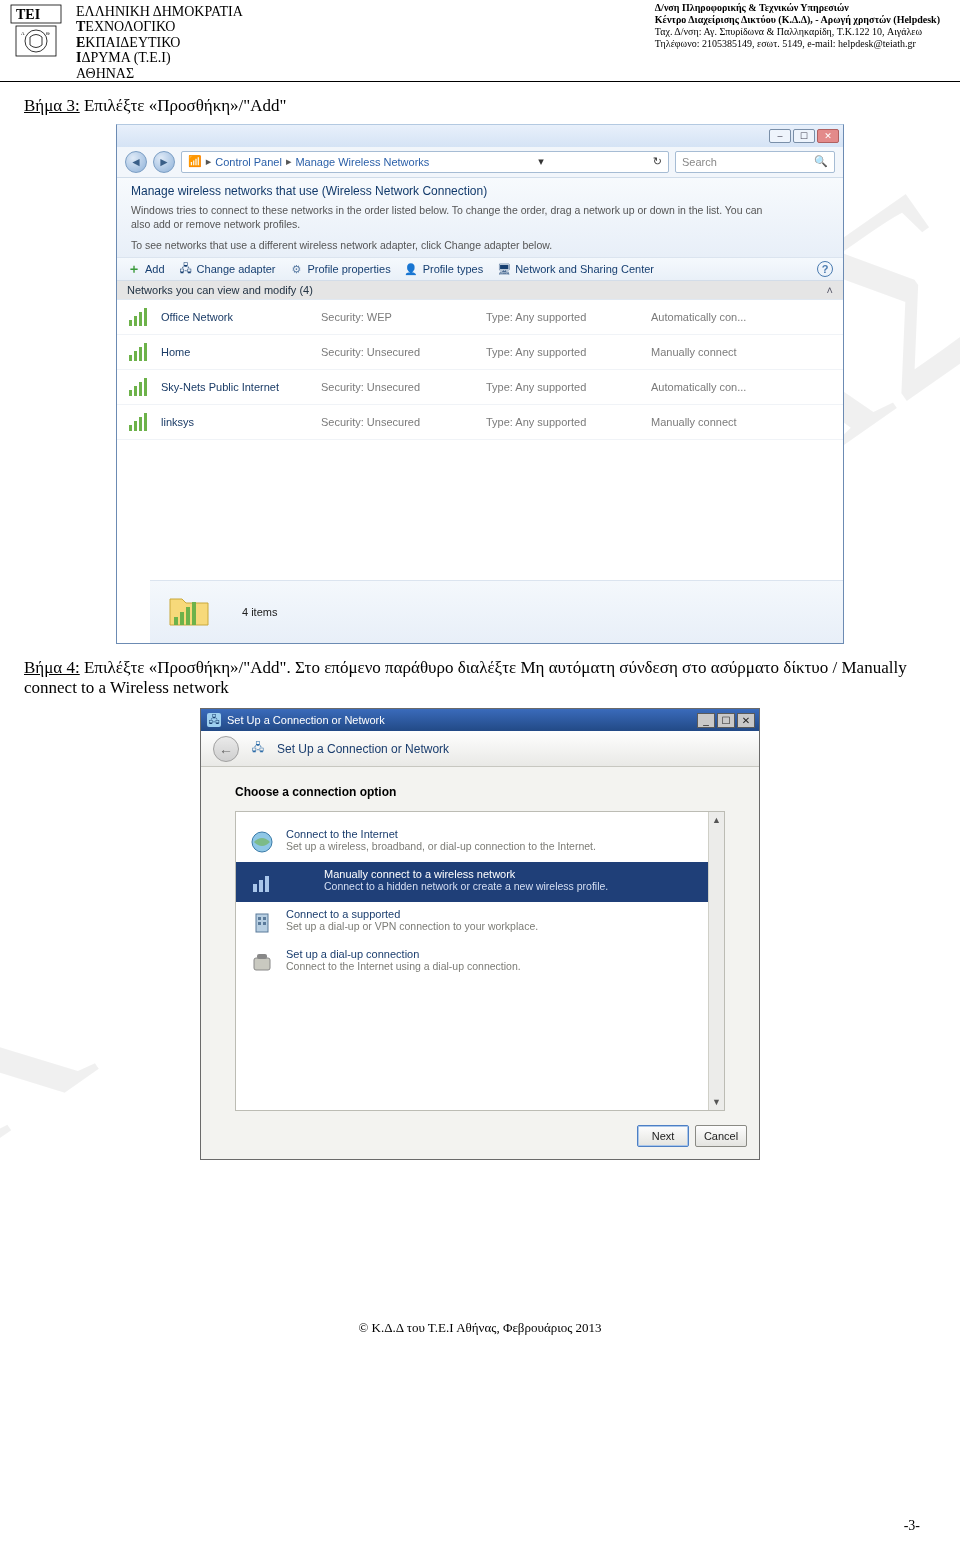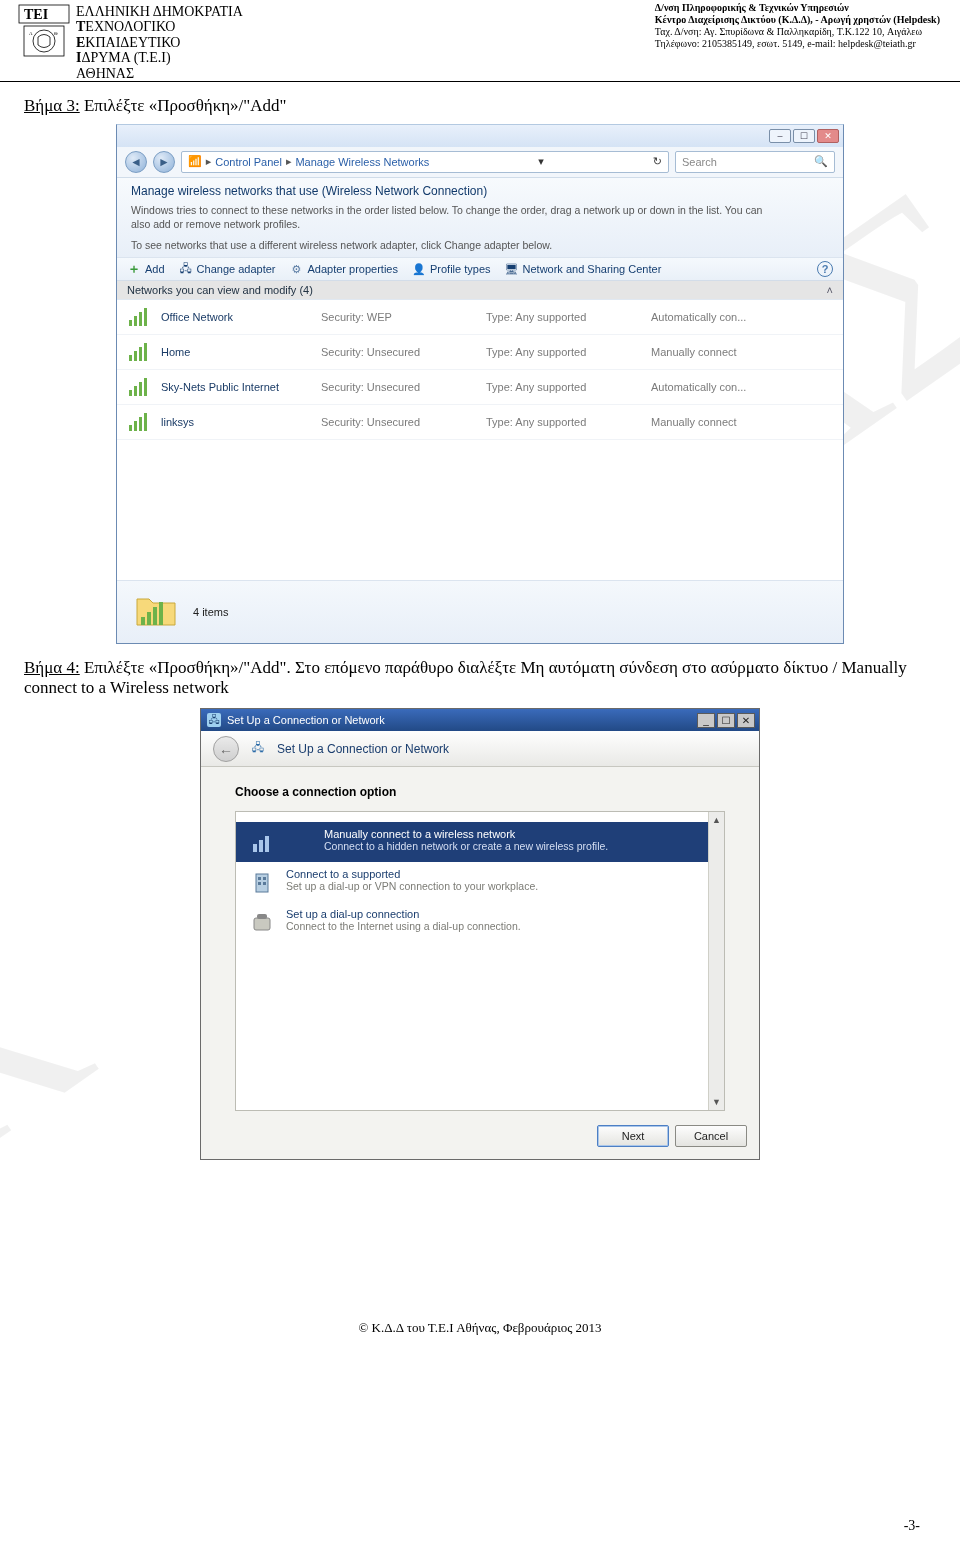--- a/index.html
+++ b/index.html
@@ -4,21 +4,21 @@
 <style>
   * { box-sizing: border-box; margin: 0; padding: 0; }
   body { width: 960px; margin: 0 auto; font-family: "Times New Roman", serif; background: #fff; color: #000; position: relative; }
   
   
   .watermark { position: absolute; top: 250px; right: -60px; font-size: 260px; color: rgba(0,0,0,0.06); font-family: "Times New Roman", serif; transform: rotate(-35deg); pointer-events: none; z-index: 0; white-space: nowrap; }
   .watermark2 { position: absolute; top: 900px; left: -120px; font-size: 260px; color: rgba(0,0,0,0.06); font-family: "Times New Roman", serif; transform: rotate(-35deg); pointer-events: none; z-index: 0; white-space: nowrap; }
 
   
   .doc-header { display: flex; align-items: flex-start; padding: 2px 20px 0 10px; border-bottom: 1.5px solid #000; position: relative; z-index: 1; }
-  .logo-box { width: 60px; height: 60px; display: flex; align-items: center; justify-content: flex-end; margin-right: 6px; }
+  .logo-box { width: 60px; height: 60px; display: flex; align-items: center; justify-content: flex-start; margin-right: 6px; }
   .logo-svg { display: block; }
   .org-text { font-size: 14px; line-height: 1.1; padding-top: 2px; }
   .header-right { margin-left: auto; font-size: 10px; font-weight: bold; line-height: 1.2; text-align: left; }
   .header-right .nr { font-weight: normal; }
 
   
   .step { margin: 14px 24px 8px; font-size: 17px; position: relative; z-index: 1; }
   .step .u { text-decoration: underline; }
 
   
@@ -47,21 +47,21 @@
   .caret { margin-left:auto; color:#556; }
   .netlist { }
   .netrow { display:flex; align-items:center; padding: 6px 10px; border-bottom:1px solid #f0f3f7; }
   .neticon { width:26px; height:22px; margin-right:8px; }
   .neticon svg { display:block; }
   .netname { width: 160px; color:#1a3b66; }
   .netcol { width: 165px; color:#7b7b7b; }
   .netcol2 { width: 165px; color:#7b7b7b; }
   .netcol3 { color:#7b7b7b; }
   .blank7 { height: 140px; }
-  .statusbar7 { display:flex; align-items:center; gap:12px; padding: 10px 14px; background: linear-gradient(#f4f8fc,#e8eff8); border-top:1px solid #dbe4ef; }
+  .statusbar7 { display:flex; align-items:center; gap:28px; padding: 10px 14px; background: linear-gradient(#f4f8fc,#e8eff8); border-top:1px solid #dbe4ef;margin-left:33px; }
   .bigfolder { width:50px; height:42px; }
 
   
   .setup { width: 560px; margin: 10px auto 24px; font: 11px Tahoma, "Segoe UI", sans-serif; color:#222; border:1px solid #6a6a6a; background:#f3f3f0; position:relative; z-index:1; }
   .setup-title { height:22px; background: linear-gradient(#3a6bbb,#224a86); display:flex; align-items:center; gap:6px; padding:0 4px 0 6px; color:#fff; font-size:11px; }
   .setup-title .icon { width:14px; height:14px; background:#9fd0f0; border-radius:2px; display:flex; align-items:center; justify-content:center; color:#1a3f70; font-size:10px; }
   .setup-title .winbtns { margin-left:auto; display:flex; gap:2px; }
   .wb2 { width:18px; height:15px; background:#c9c9c9; border:1px solid #5a5a5a; display:flex; align-items:center; justify-content:center; font-size:10px; color:#222; }
   .setup-sub { height:36px; background: linear-gradient(#fefefe,#e9e9e6); border-bottom:1px solid #c7c7c0; display:flex; align-items:center; gap:10px; padding:0 12px; }
   .backarr { width:26px; height:26px; border-radius:50%; background: linear-gradient(#eaeaea,#cfcfcf); border:1px solid #a0a0a0; display:flex; align-items:center; justify-content:center; color:#666; font-size:14px; }
@@ -73,21 +73,21 @@
   .scrollv { position:absolute; right:0; top:0; bottom:0; width:16px; background:#ececea; border-left:1px solid #cfcfc7; }
   .scrollv .arrow { height:16px; display:flex; align-items:center; justify-content:center; color:#555; font-size:9px; }
   .opt { display:flex; align-items:flex-start; gap:10px; padding: 6px 12px; }
   .opt.sel { background:#1f3f78; color:#fff;gap:48px; }
   .opt.sel .odesc { color:#d4def2; }
   .oicon { width:28px; height:28px; display:flex; align-items:center; justify-content:center; flex-shrink:0; }
   .otxt .otitle { font-size:11px; color:#1a3d6e; }
   .opt.sel .otitle { color:#fff; }
   .otxt .odesc { font-size:10.5px; color:#7c7c76; }
   .btnrow { display:flex; justify-content:flex-end; gap:6px; padding: 10px 12px 12px; }
-  .btn2 { width:72px; height:22px; border:1px solid #8a8a84; background: linear-gradient(#fdfdfd,#e4e4e0); font-size:11px; border-radius:2px; display:flex; align-items:center; justify-content:center; }
+  .btn2 { width:52px; height:22px; border:1px solid #8a8a84; background: linear-gradient(#fdfdfd,#e4e4e0); font-size:11px; border-radius:2px; display:flex; align-items:center; justify-content:center; }
   .btn2.primary { border-color:#4d7fc4; box-shadow: 0 0 0 1px #a9c6ea inset; }
 
   
   .doc-footer { margin-top: 160px; text-align: center; font-size: 13px; position:relative; z-index:1; }
   .pagenum { position: absolute; right: 40px; bottom: 14px; font-size: 14px; }
   .page { position:relative; min-height:1548px; width:960px; }
 </style>
 </head>
 <body>
 <div class="page">
@@ -158,21 +158,21 @@
     <div class="tbitem">
           <span class="ticon plus">＋</span>
           <span>Add</span>
         </div>
     <div class="tbitem">
           <span class="ticon">🖧</span>
           <span>Change adapter</span>
         </div>
     <div class="tbitem">
           <span class="ticon gear">⚙</span>
-          <span>Adapter properties</span>
+          <span>Profile properties</span>
         </div>
     <div class="tbitem">
           <span class="ticon">👤</span>
           <span>Profile types</span>
         </div>
     <div class="tbitem">
           <span class="ticon">🖥</span>
           <span>Network and Sharing Center</span>
         </div>
     <div class="qicon">?</div>
@@ -274,20 +274,32 @@
     <div class="txt">Set Up a Connection or Network</div>
   </div>
   <div class="setup-body">
     <div class="choose">Choose a connection option</div>
     <div class="optlist">
       <div class="scrollv">
         <div class="arrow">▲</div>
         <div style="flex:1"></div>
         <div class="arrow" style="position:absolute;bottom:0;width:100%;">▼</div>
       </div>
+      <div class="opt">
+        <div class="oicon">
+              <svg width="28" height="28">
+                <circle cx="14" cy="14" r="10" fill="#8fc7e6" stroke="#3a7aa8"></circle>
+                <path d="M6 14 Q14 6 22 14 Q14 22 6 14" fill="#6fb24a" opacity="0.6"></path>
+              </svg>
+            </div>
+        <div class="otxt">
+          <div class="otitle">Connect to the Internet</div>
+          <div class="odesc">Set up a wireless, broadband, or dial-up connection to the Internet.</div>
+        </div>
+      </div>
       <div class="opt sel">
         <div class="oicon">
               <svg width="28" height="28">
                 <rect x="5" y="16" width="4" height="8" fill="#a9c6ea"></rect>
                 <rect x="11" y="12" width="4" height="12" fill="#a9c6ea"></rect>
                 <rect x="17" y="8" width="4" height="16" fill="#a9c6ea"></rect>
               </svg>
             </div>
         <div class="otxt">
           <div class="otitle">Manually connect to a wireless network</div>

